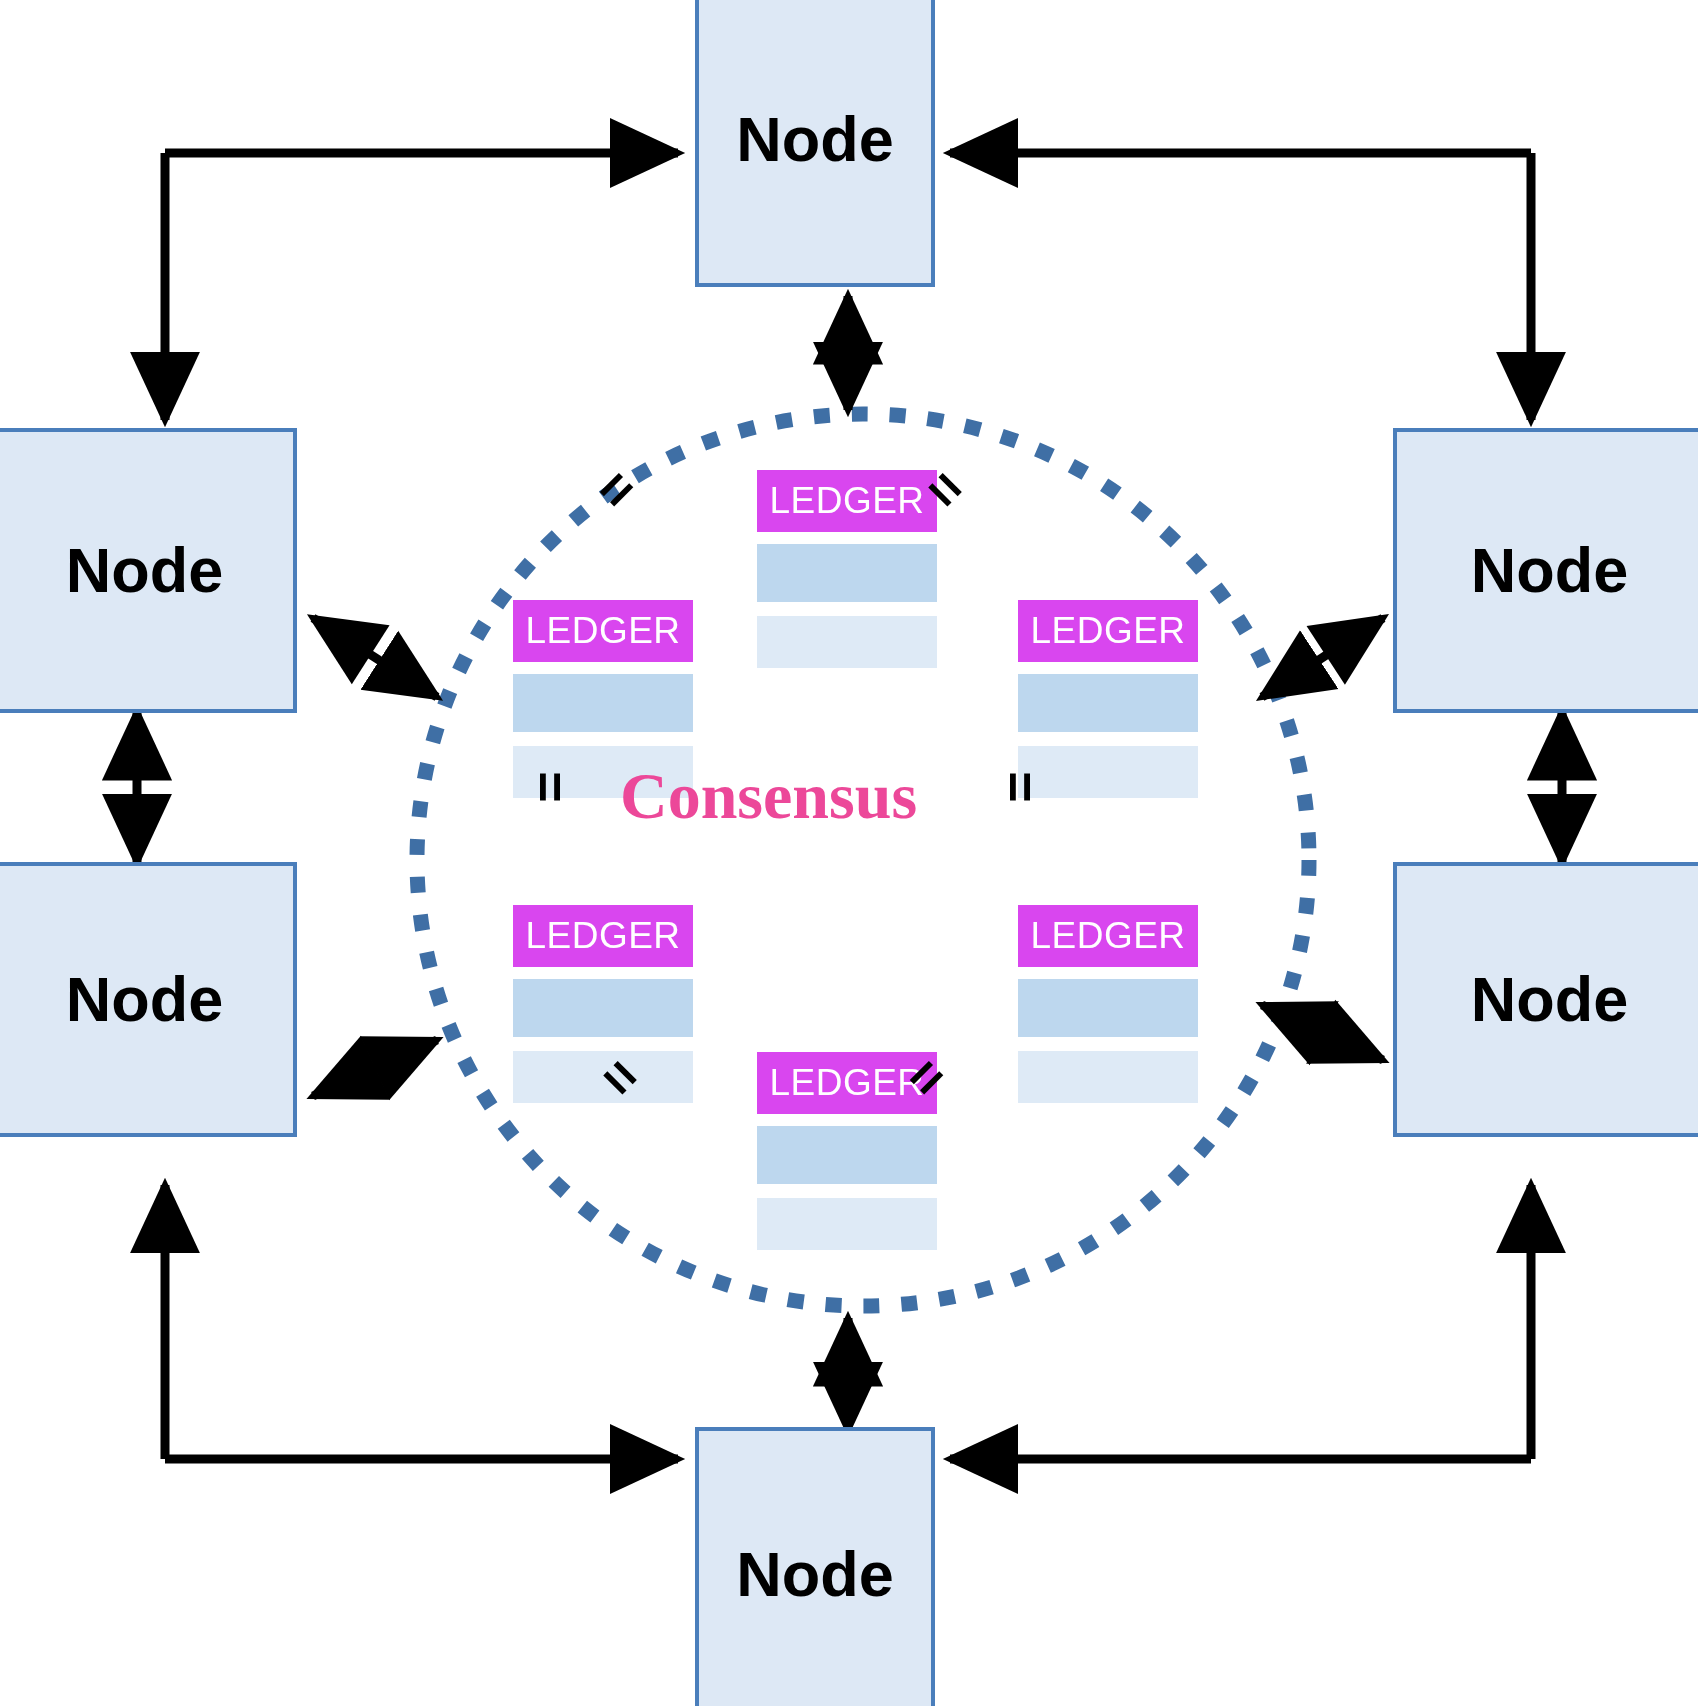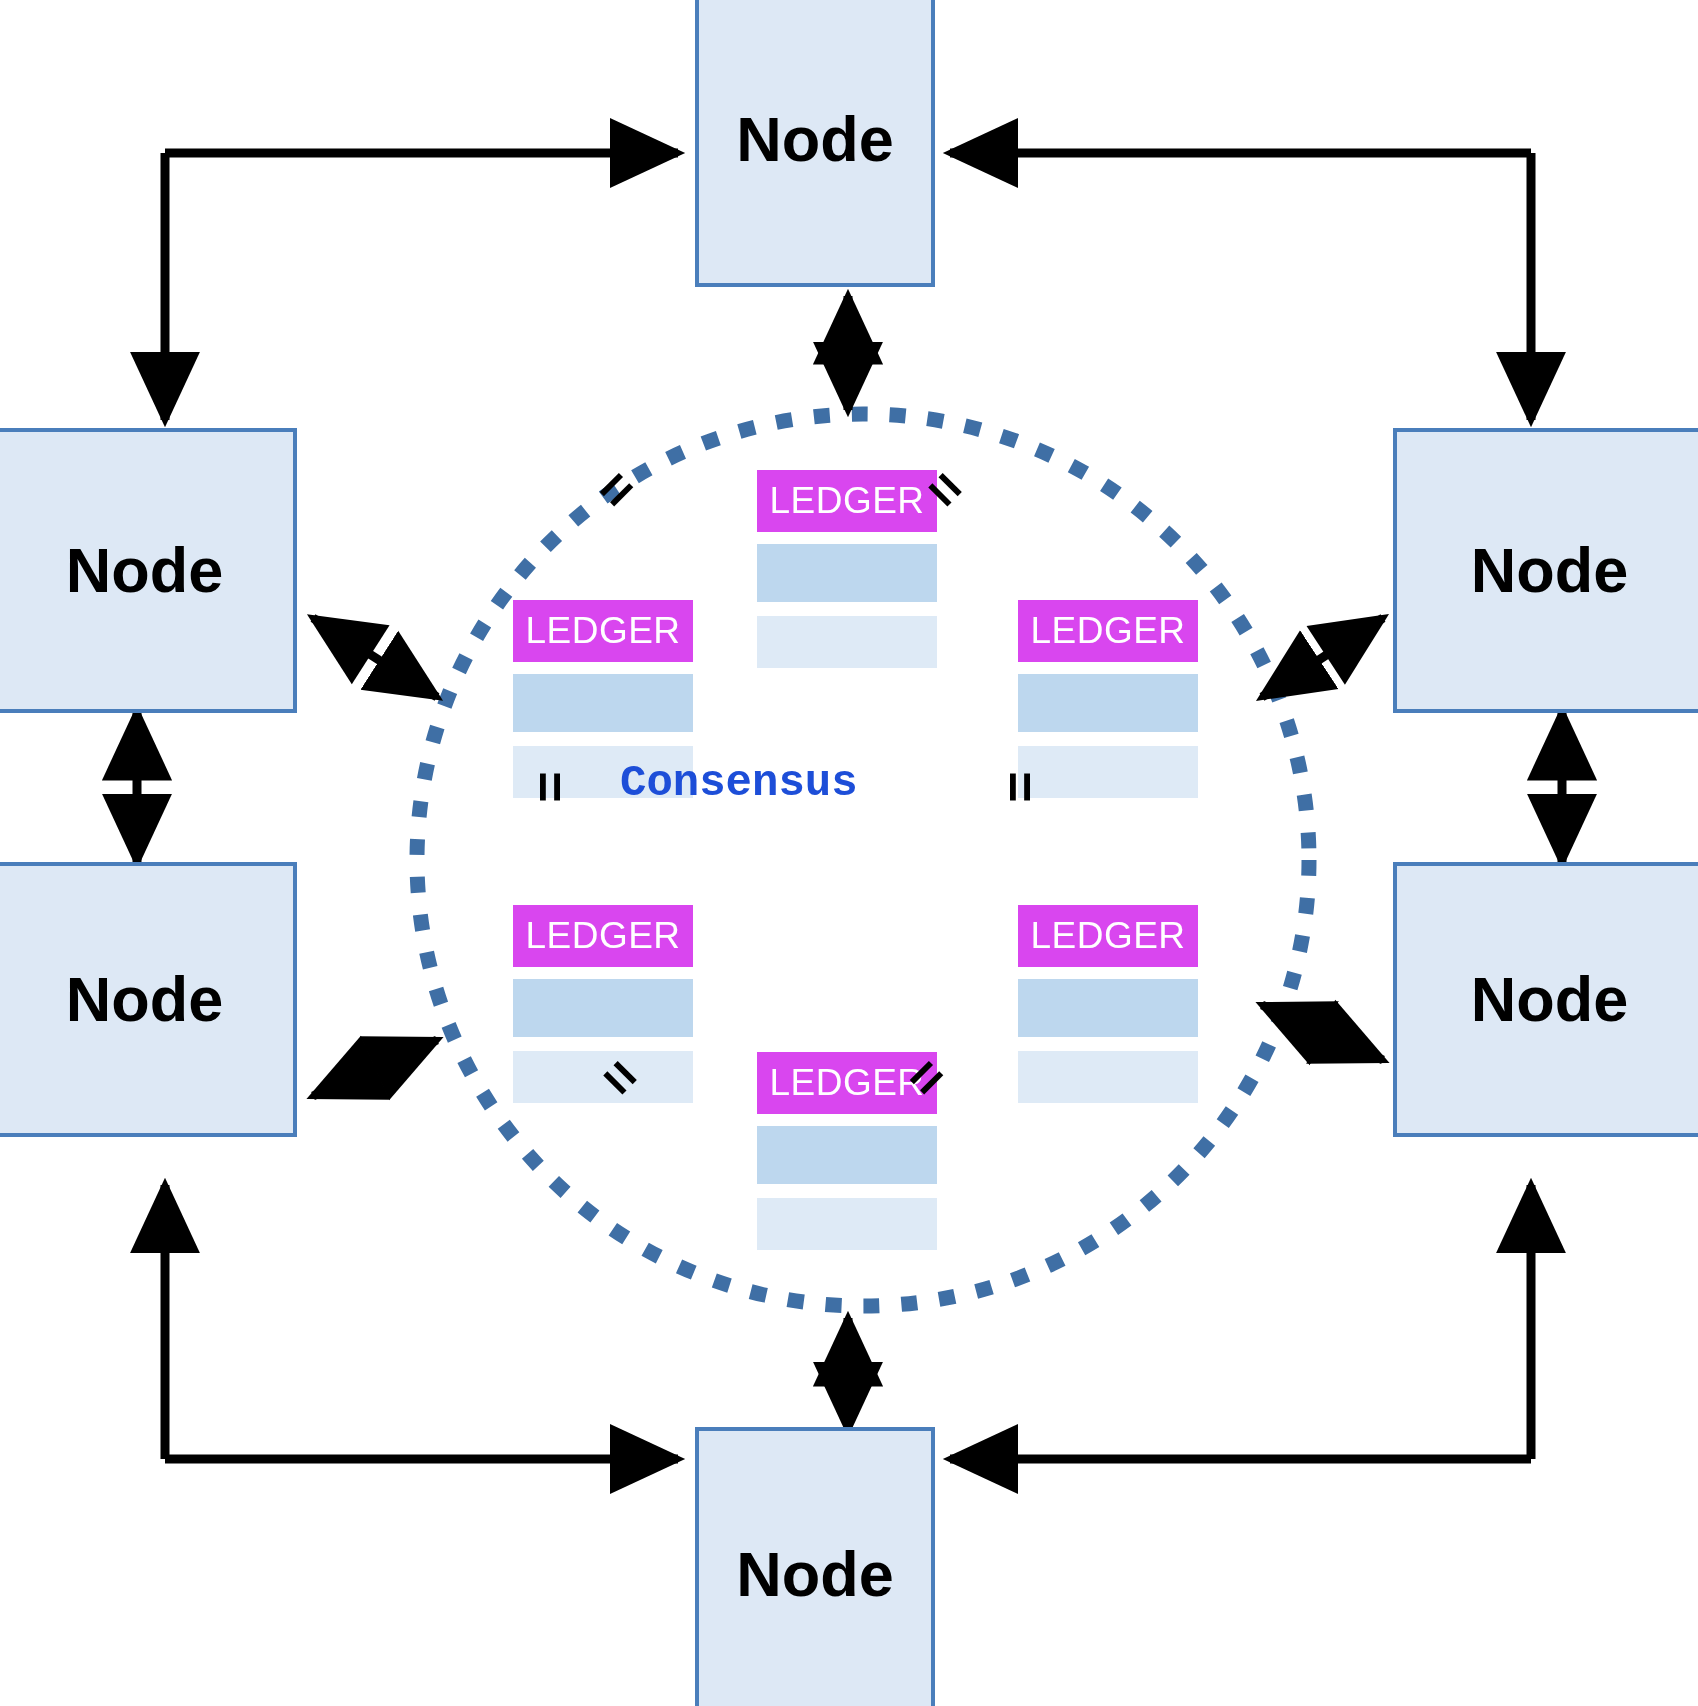--- a/index.html
+++ b/index.html
@@ -82,24 +82,24 @@
     font-weight: bold;
     font-size: 54px;
     color: #000000;
     line-height: 1;
     user-select: none;
   }
 
   
   .consensus {
     position: absolute;
-    font-family: Liberation Mono, monospace;
+    font-family: Liberation Serif, serif;
     font-weight: bold;
-    font-size: 44px;
-    color: #1d4ed8;
+    font-size: 66px;
+    color: #ec4899;
     white-space: nowrap;
   }
 </style>
 </head>
 <body>
 
 <div id="stage">
 
   <svg id="wires" viewBox="0 0 1698 1706">
     <defs>

